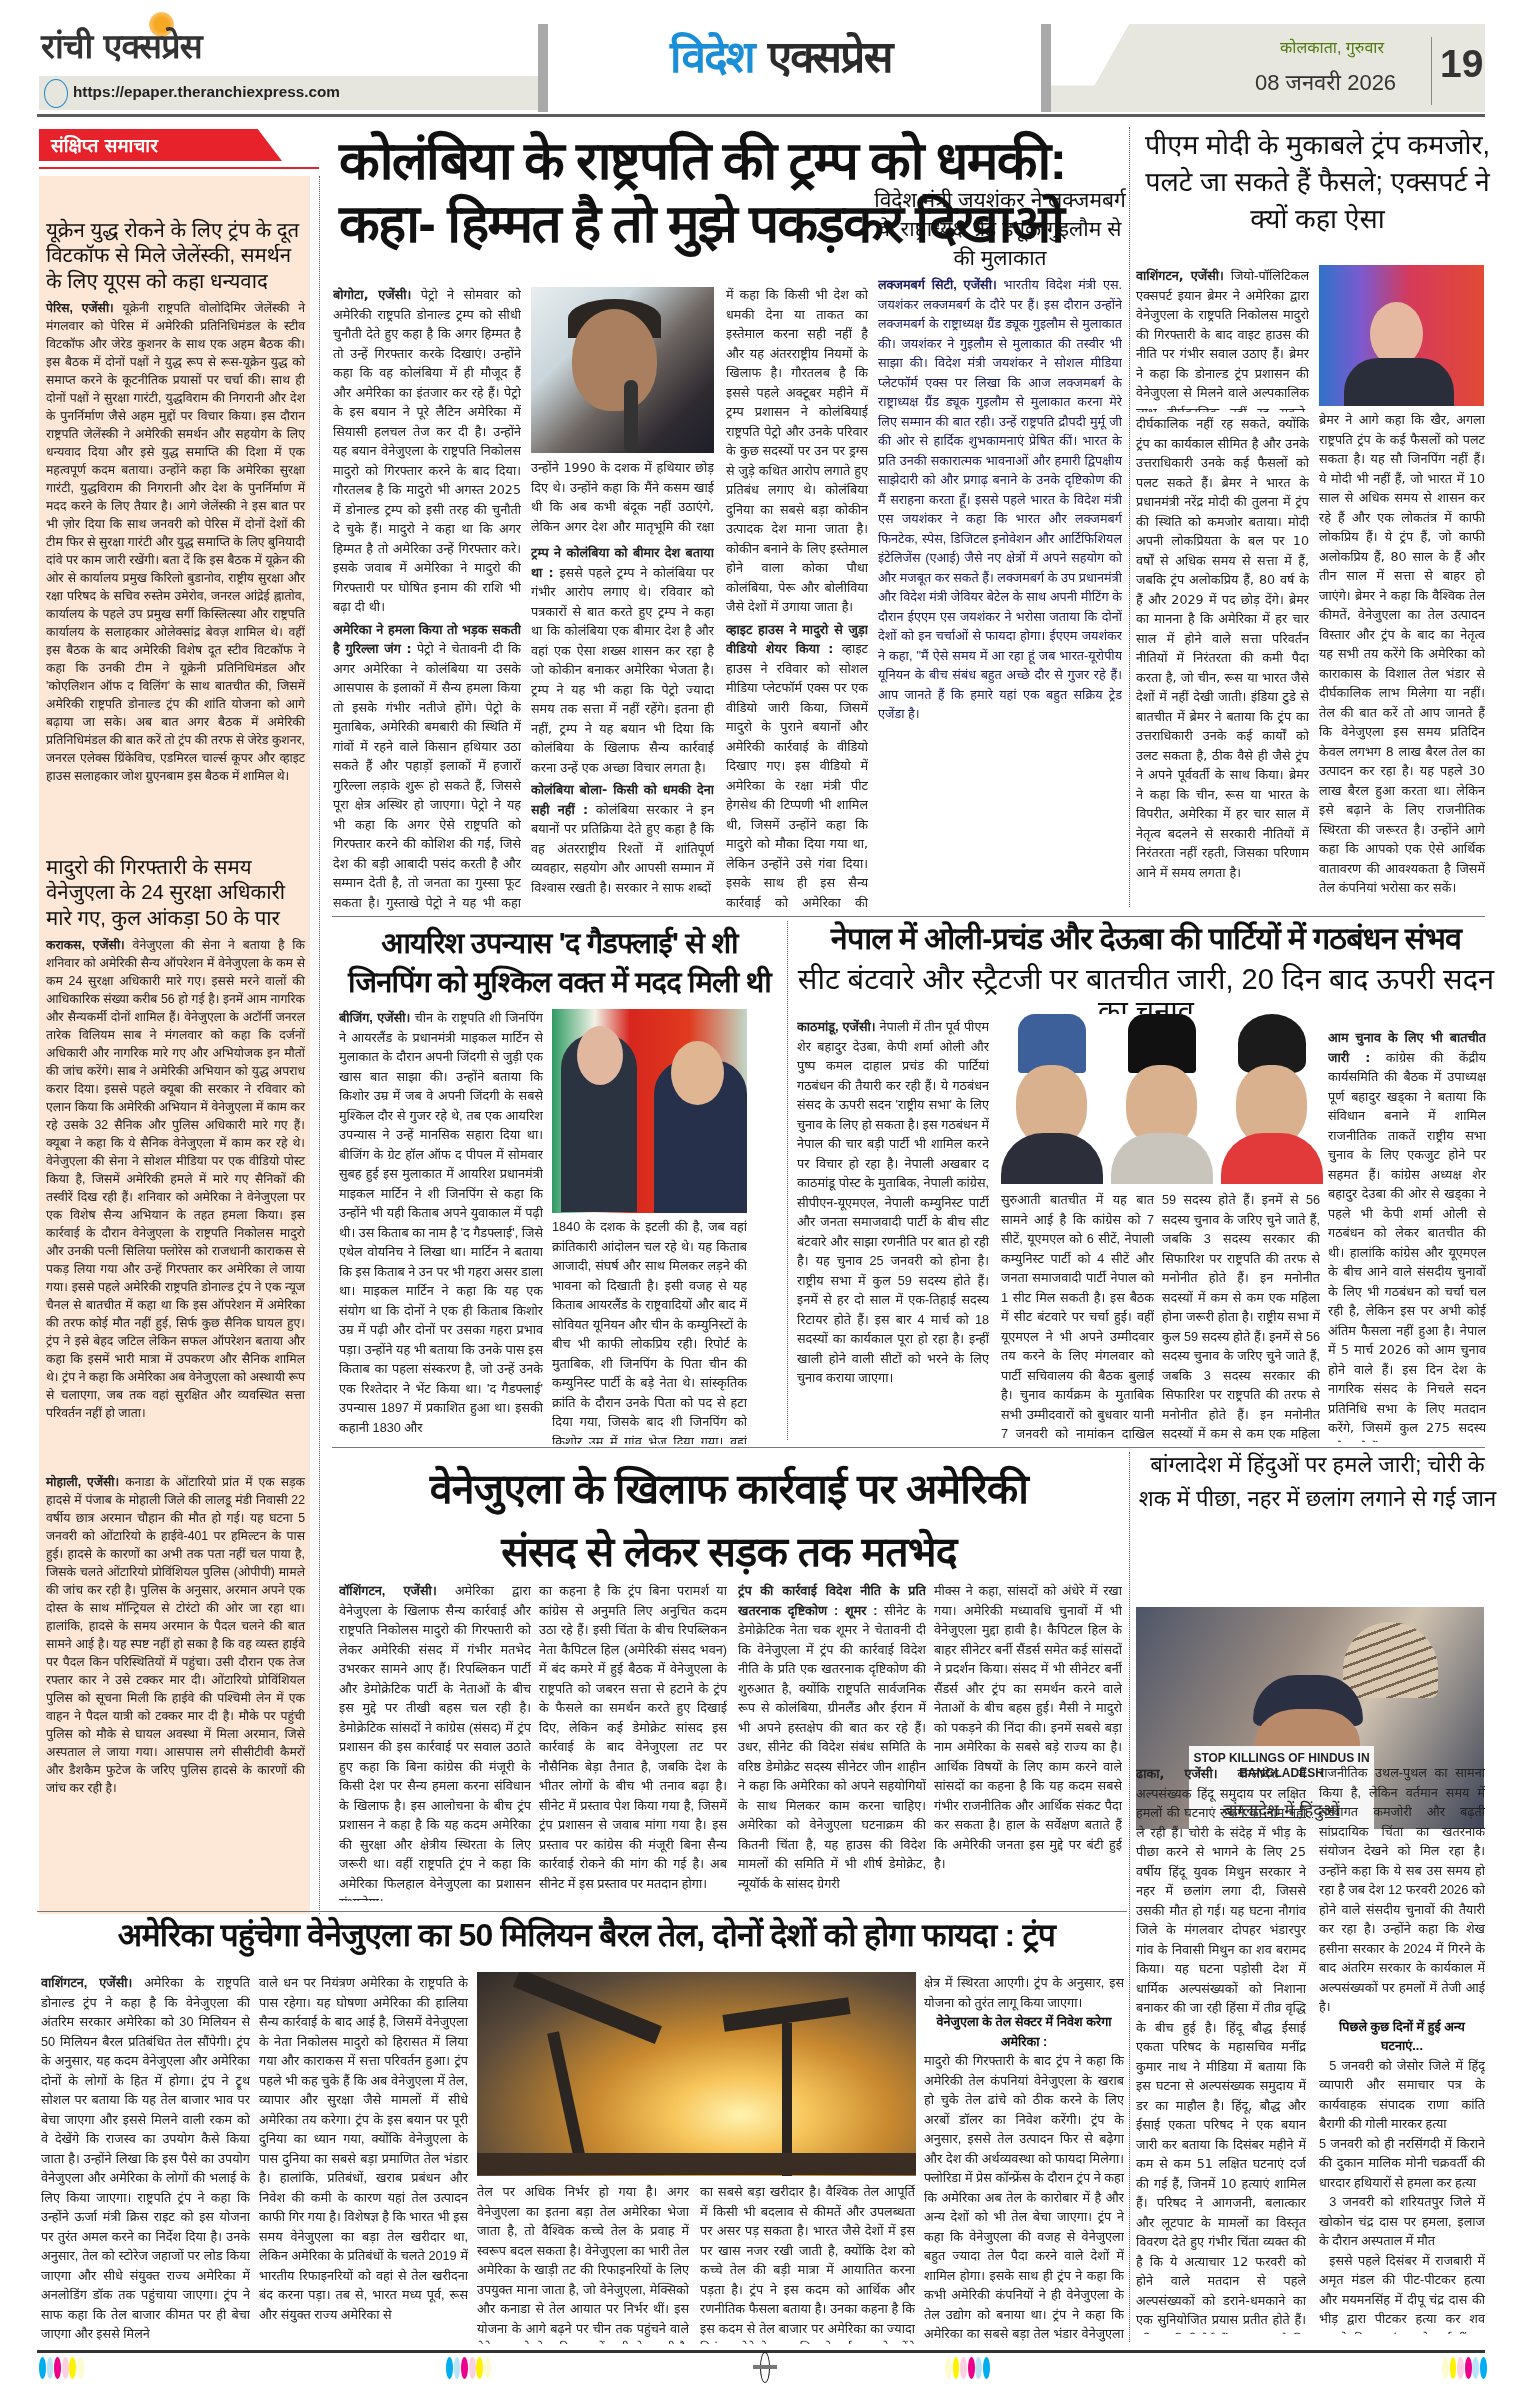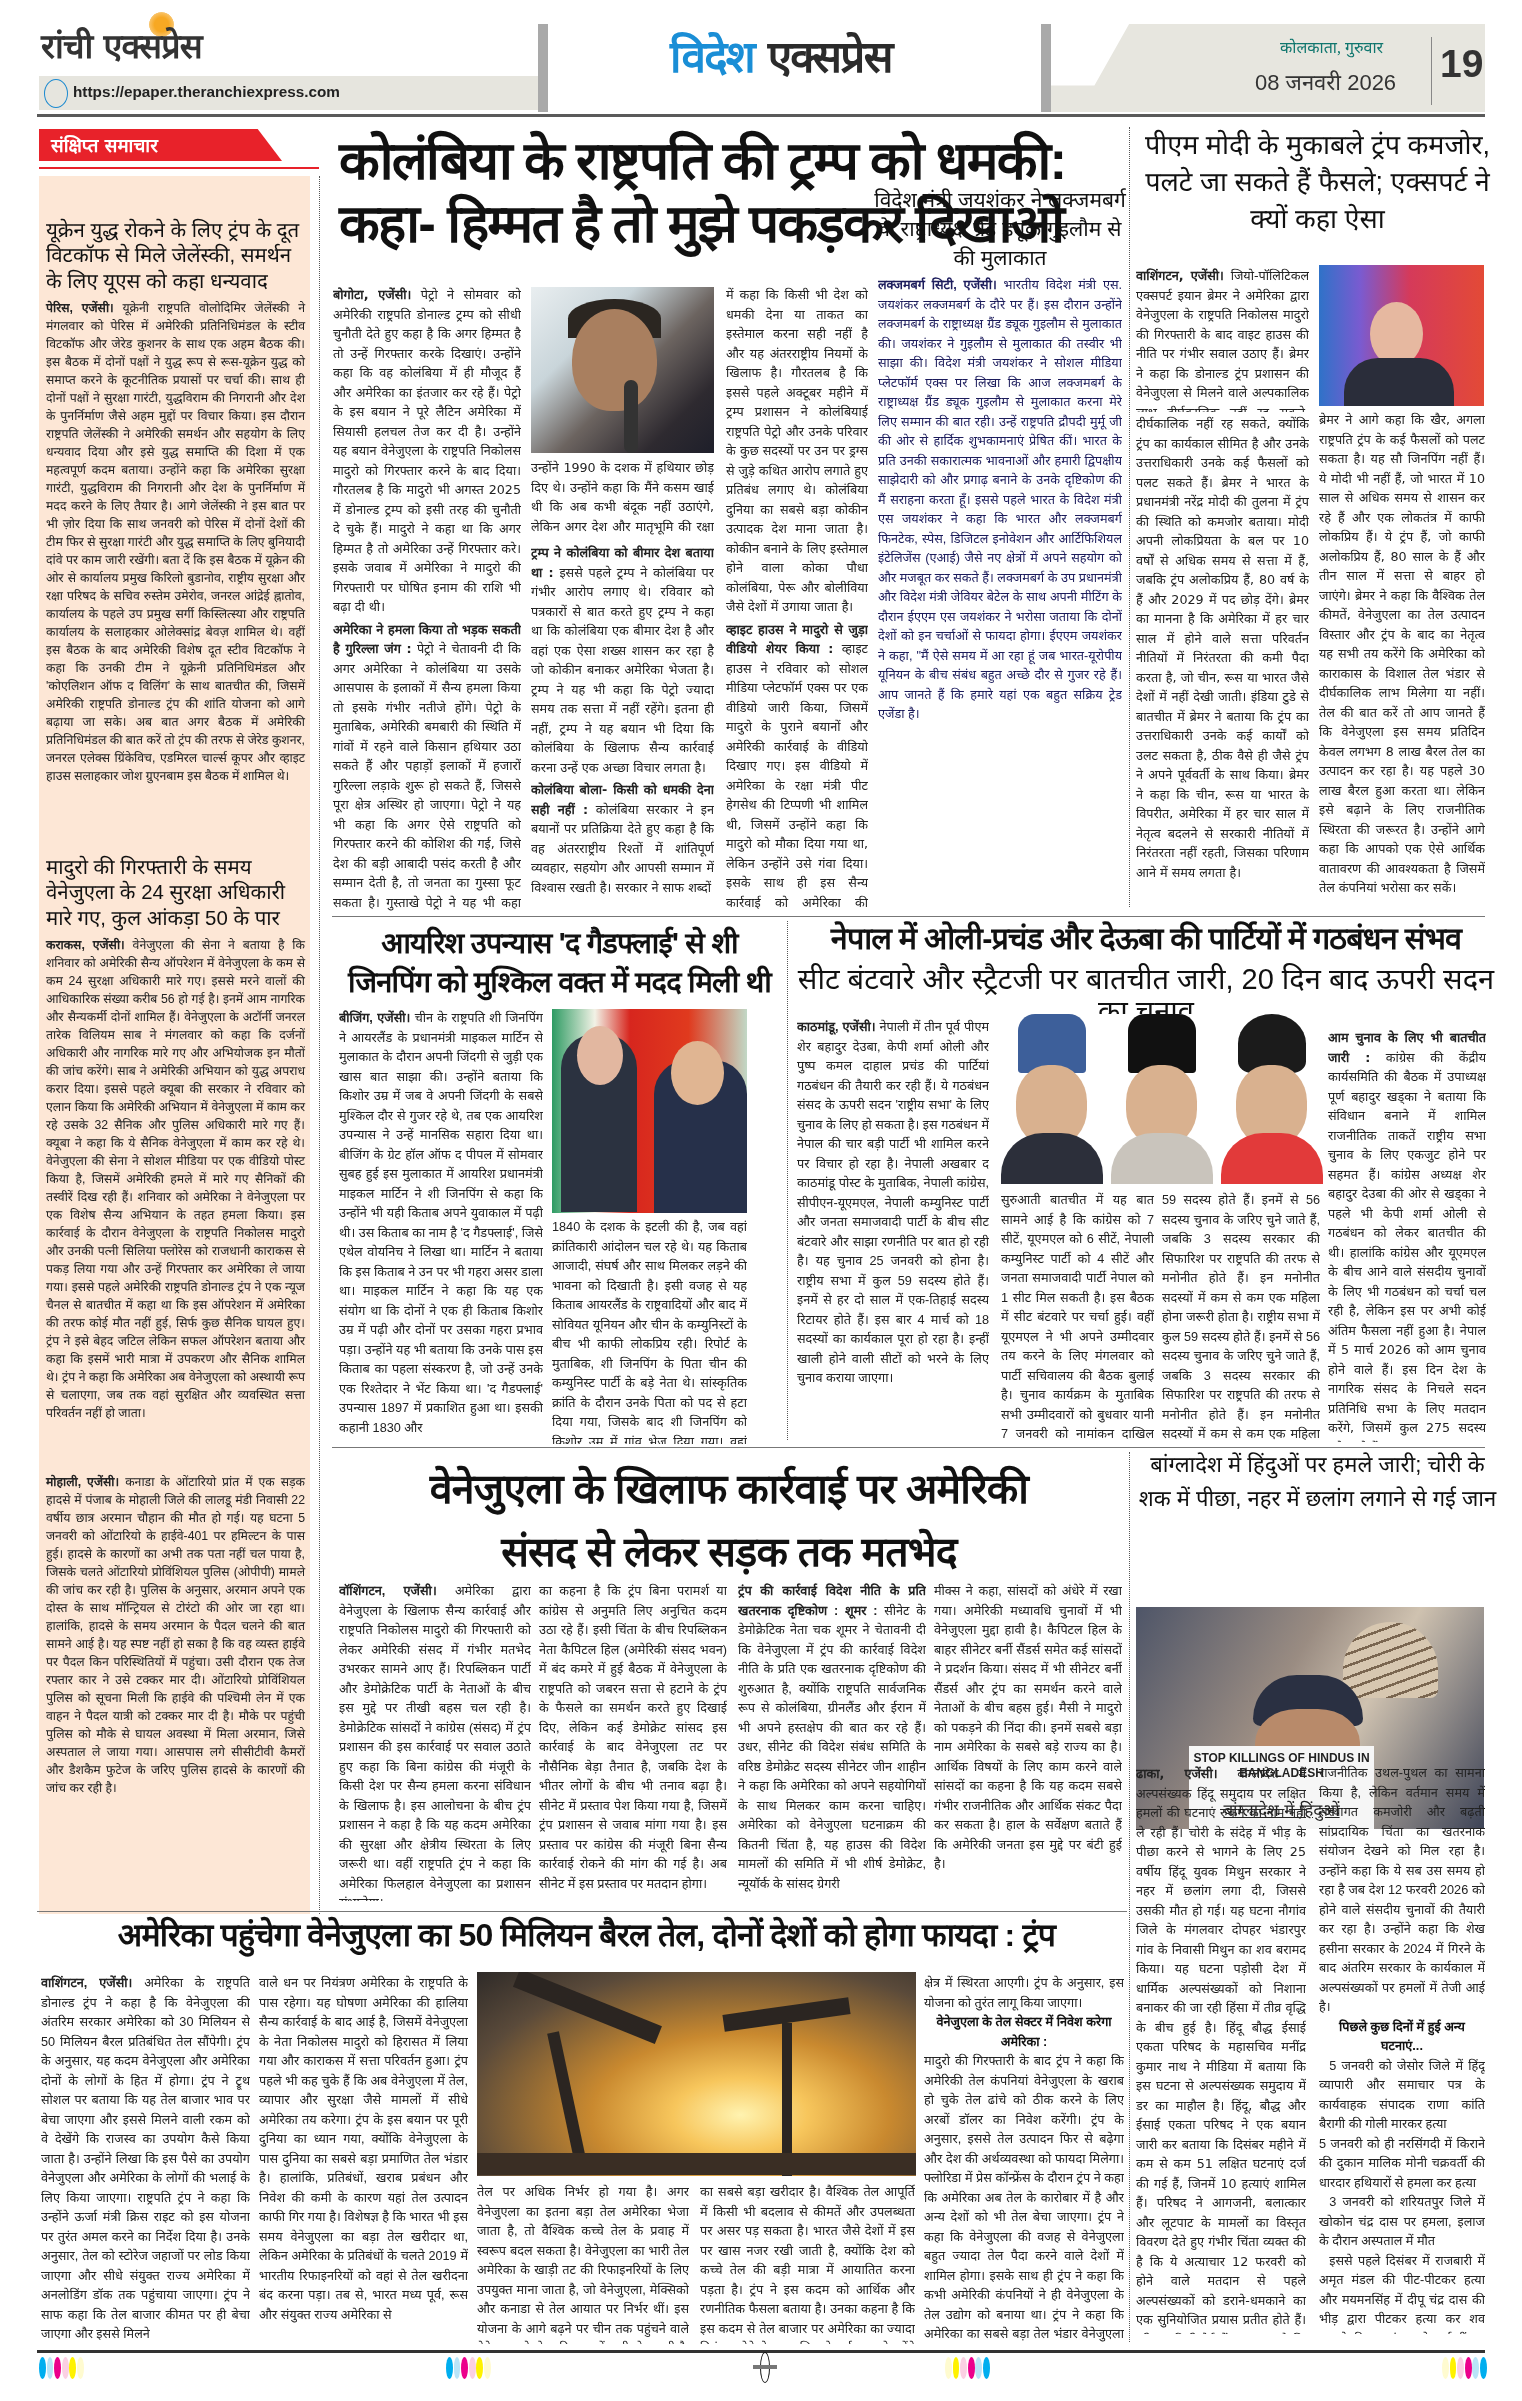--- a/index.html
+++ b/index.html
@@ -14,21 +14,21 @@
   .logo-sun { left: 149px; top: 12px; width: 25.4px; height: 25.4px; border-radius: 50%; background: radial-gradient(circle, #f7a823 40%, #f9c46b 70%, transparent 72%); }
   .url-bar { left: 39px; top: 76px; width: 509px; height: 34px; background: #e6e5de; }
   .url-icon { left: 44px; top: 79px; width: 24px; height: 29px; border: 1.7px solid #1c8ad0; border-radius: 50%; }
   .url-text { left: 73px; top: 83px; font-size: 15.3px; font-weight: 700; color: #222; font-family: "Liberation Sans", sans-serif; }
   .sep-left { left: 538px; top: 24px; width: 10.2px; height: 88px; background: #a9a9a9; }
   .sep-right { left: 1041px; top: 24px; width: 10.2px; height: 88px; background: #a9a9a9; }
   .section-title { left: 670px; top: 25.4px; font-size: 44px; font-weight: 700; font-family: "DejaVu Sans", sans-serif; letter-spacing: -1.7px; }
   .section-title .blue { color: #1a8ed6; }
   .section-title .dark { color: #2b2b2b; }
   .date-panel { left: 1051px; top: 24px; width: 434px; height: 88px; background: #e7e6df; clip-path: polygon(18% 0, 100% 0, 100% 100%, 0 100%, 0 70%, 10% 70%); }
-  .date-city { left: 1280px; top: 36px; font-size: 16px; color: #0f766e; font-family: Liberation Serif, serif; }
+  .date-city { left: 1280px; top: 36px; font-size: 16px; color: #4d7c0f; font-family: Liberation Sans, sans-serif; }
   .date-main { left: 1255px; top: 66px; font-size: 22px; color: #333; font-family: "Liberation Sans", sans-serif; }
   .date-div { left: 1431px; top: 37px; width: 0.8px; height: 68px; background: #888; }
   .page-no { left: 1440px; top: 42px; font-size: 39px; font-weight: 700; color: #333; font-family: "Liberation Sans", sans-serif; }
   .mast-rule { left: 37px; top: 114px; width: 1448px; height: 2.5px; background: #5a5a5a; }
 
   
   .brief-tab { left: 39px; top: 129px; width: 243px; height: 32px; background: #e8222a; clip-path: polygon(0 0, 90% 0, 100% 100%, 0 100%); }
   .brief-tab span { position: absolute; left: 12px; top: 3.4px; color: #fff; font-size: 18.7px; font-weight: 700; }
   .brief-rule { left: 39px; top: 167px; width: 280px; height: 1.7px; background: #e8222a; }
   .brief-box { left: 39px; top: 176px; width: 271px; height: 1738px; background: #fde7d6; }

